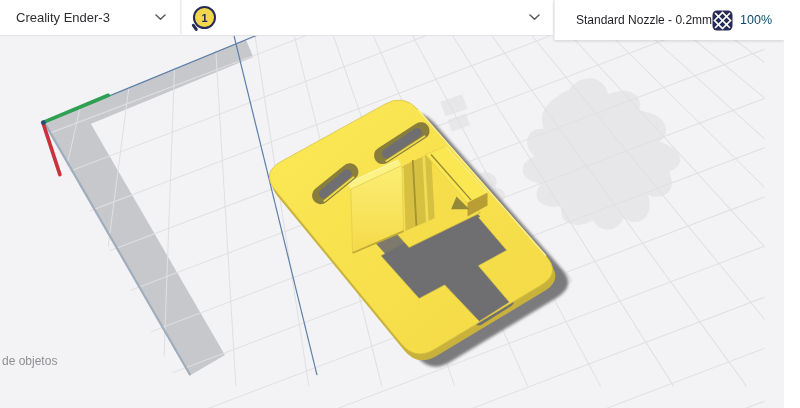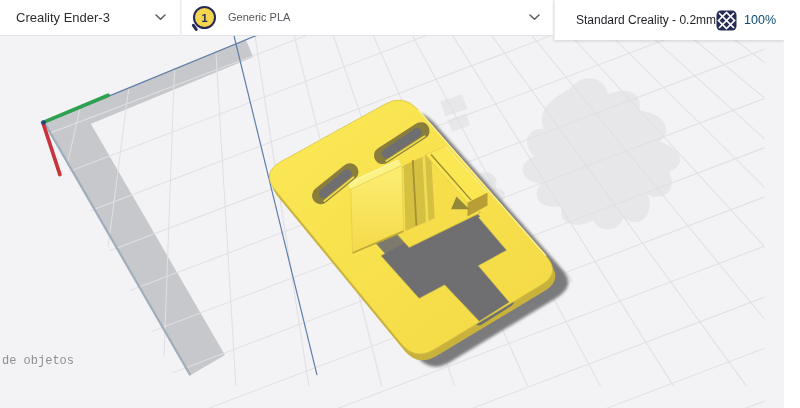--- a/index.html
+++ b/index.html
@@ -41,21 +41,21 @@
   .config-text .l1 { font-size:11px; color:#55555c; }
   .config-text .l2 { font-size:11.5px; font-weight:bold; color:#222226; }
   .settings-label { font-size:12px; color:#1f1f24; margin-left:8px; white-space:nowrap; }
   .infill-wrap { margin-left:auto; display:flex; align-items:center; }
   .infill-pct { font-size:12.5px; color:#0c4a6e; margin-left:7px; }
   
   .viewport { position:absolute; left:0; top:36px; width:800px; height:372px; background:#f3f3f5; z-index:1; }
   .viewport svg { display:block; }
   .object-list-label {
     position:absolute; left:2px; top:354px; font-size:12px; color:#8f8f94;
-    z-index:2; cursor:pointer; white-space:nowrap;font-family:Liberation Mono, monospace;
+    z-index:2; cursor:pointer; white-space:nowrap;
   }
 </style>
 </head>
 <body>
 
 <div class="app">
 
   <div class="toolbar">
 
     <div class="card card-printer">
@@ -63,41 +63,40 @@
       <svg class="chev" width="11" height="7" viewBox="0 0 11 7">
         <path d="M1,1 L5.5,5.3 L10,1" fill="none" stroke="#5a5a60" stroke-width="1.5" stroke-linecap="round" stroke-linejoin="round"></path>
       </svg>
     </div>
 
     <div class="card card-config">
       <div class="extruder-badge">
         <span>1</span>
       </div>
       <div class="config-text">
-        <div class="l1">Generic PLA</div>
       </div>
       <svg class="chev" width="11" height="7" viewBox="0 0 11 7">
         <path d="M1,1 L5.5,5.3 L10,1" fill="none" stroke="#5a5a60" stroke-width="1.5" stroke-linecap="round" stroke-linejoin="round"></path>
       </svg>
     </div>
 
     <div class="card card-settings">
       <svg width="24" height="23" viewBox="0 0 24 23">
         <g stroke="#262a56" stroke-width="2.1">
           <line x1="2" y1="5" x2="22" y2="5"></line>
           <line x1="2" y1="11.5" x2="22" y2="11.5"></line>
           <line x1="2" y1="18" x2="22" y2="18"></line>
         </g>
         <g fill="#262a56" stroke="#ffffff" stroke-width="1.3">
           <rect x="11.2" y="2.2" width="5.2" height="5.2"></rect>
           <rect x="15.6" y="8.7" width="5.2" height="5.2"></rect>
           <rect x="5.6" y="15.2" width="5.2" height="5.2"></rect>
         </g>
       </svg>
-      <span class="settings-label">Standard Creality - 0.2mm</span>
+      <span class="settings-label">Standard Nozzle - 0.2mm</span>
       <div class="infill-wrap">
         <svg width="21" height="21" viewBox="0 0 21 21">
           <rect x="0.5" y="0.5" width="20" height="20" rx="4.5" fill="#262a56"></rect>
           <g stroke="#ffffff" stroke-width="1.7" fill="none">
             <path d="M2.5,10.5 L10.5,2.5 L18.5,10.5 L10.5,18.5 Z"></path>
             <line x1="3" y1="3" x2="18" y2="18"></line>
             <line x1="18" y1="3" x2="3" y2="18"></line>
           </g>
         </svg>
         <span class="infill-pct">100%</span>

